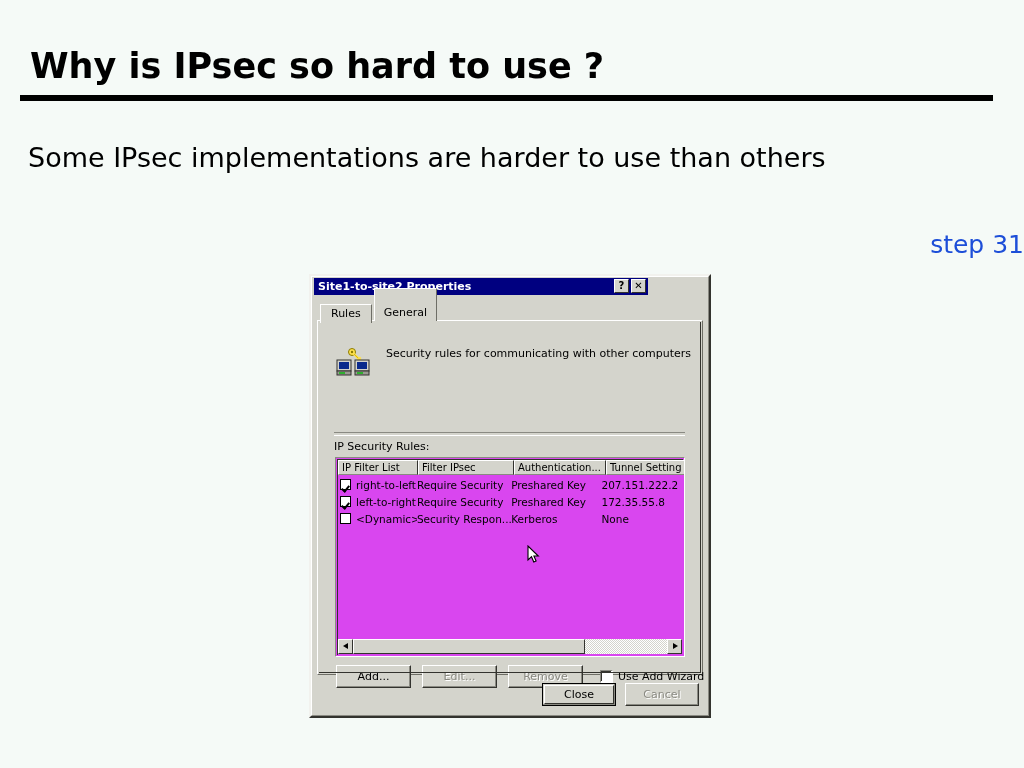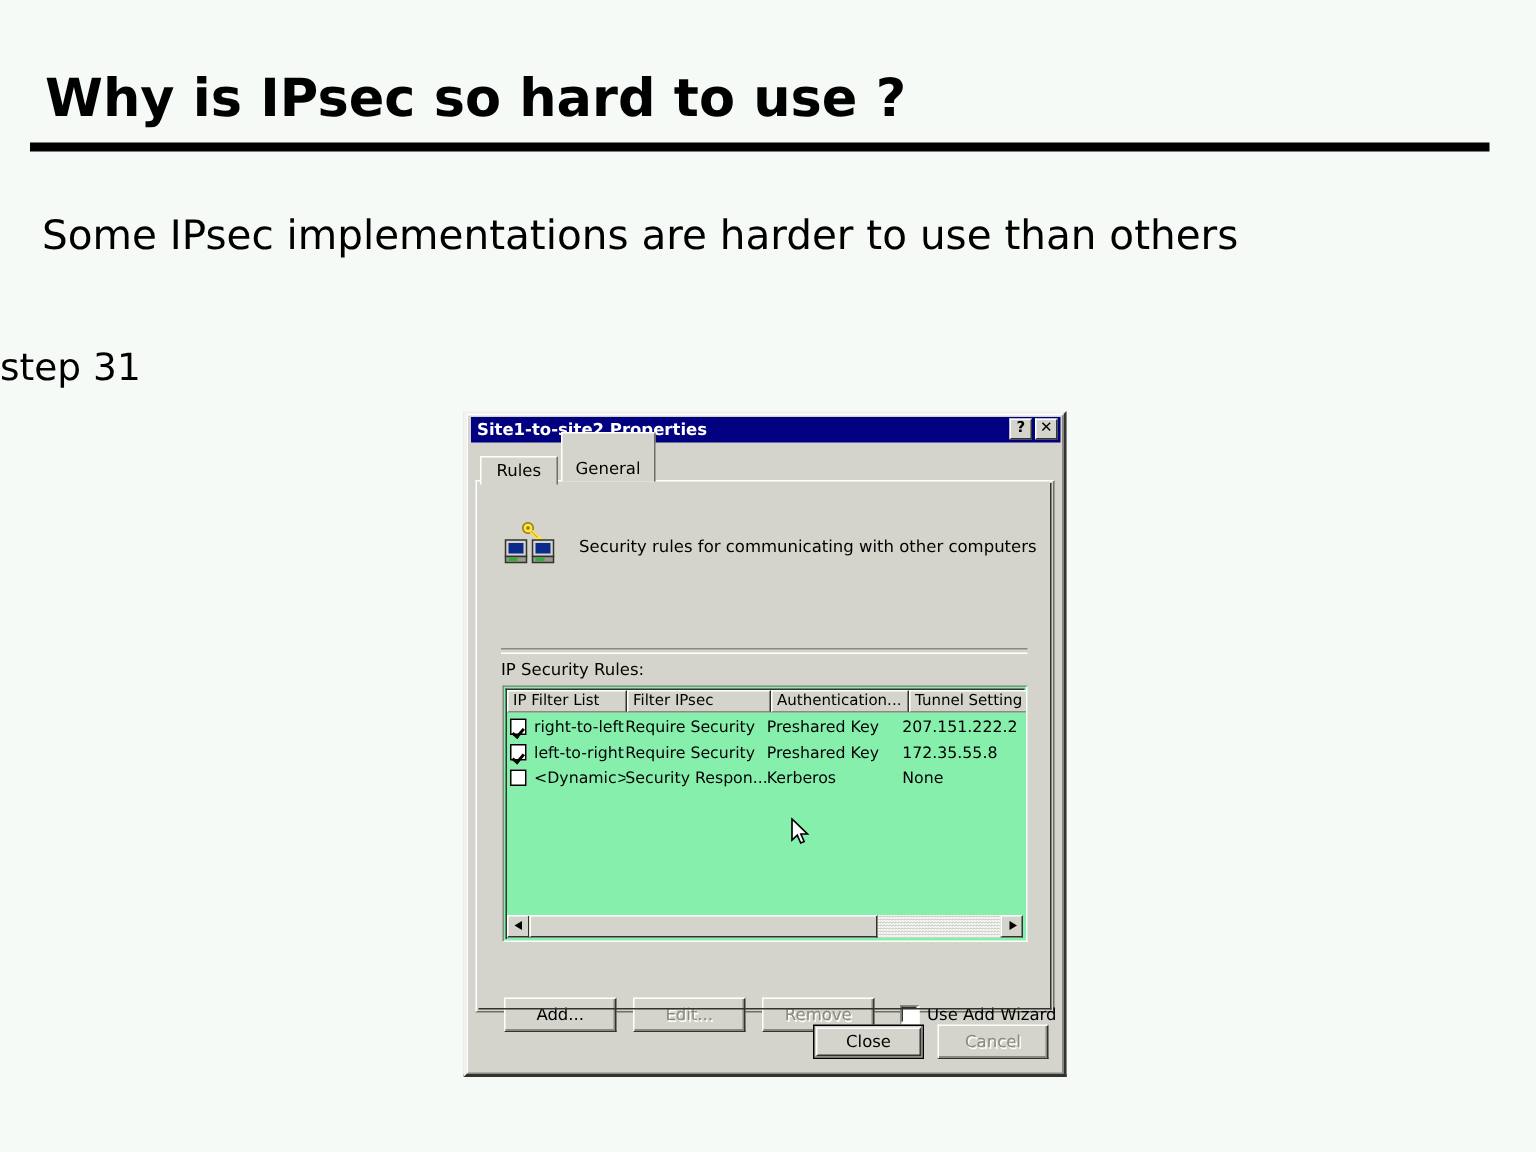--- a/index.html
+++ b/index.html
@@ -40,23 +40,23 @@
     top: 142px;
     font-size: 27px;
     color: #000000;
     white-space: nowrap;
   }
   .step-label {
     position: absolute;
     left: 0px;
     top: 230px;
     width: 1024px;
-    text-align: left;
+    text-align: right;
     font-size: 25px;
-    color: #000000;
+    color: #1d4ed8;
   }
 
   
   .dialog {
     position: absolute;
     left: 309px;
     top: 274px;
     width: 402px;
     height: 444px;
     background: #d4d4cc;
@@ -74,21 +74,21 @@
     border-top: 1px solid #ffffff;
     border-left: 1px solid #ffffff;
     border-right: 1px solid #8a8a82;
     border-bottom: 1px solid #8a8a82;
     pointer-events: none;
   }
   .titlebar {
     position: absolute;
     left: 3px;
     top: 2px;
-    width: 393px;
+    width: 334px;
     height: 17px;
     background: #000080;
     display: flex;
     align-items: center;
   }
   .titlebar-text {
     color: #ffffff;
     font-size: 11px;
     font-weight: bold;
     margin-left: 4px;
@@ -171,21 +171,20 @@
     border-bottom: 1px solid #33332e;
     pointer-events: none;
   }
 
   
   .desc-row {
     position: absolute;
     left: 18px;
     top: 26px;
     display: flex;
-    align-items: center;
   }
   .desc-text {
     font-size: 11px;
     margin-left: 14px;
     white-space: nowrap;
   }
   .groupline {
     position: absolute;
     left: 16px;
     top: 111px;
@@ -201,22 +200,22 @@
     font-size: 11px;
     white-space: nowrap;
   }
 
   
   .listview {
     position: absolute;
     left: 17px;
     top: 136px;
     width: 350px;
-    height: 171px;
-    background: #86efac;
+    height: 200px;
+    background: #d946ef;
     border-top: 1px solid #8a8a82;
     border-left: 1px solid #8a8a82;
     border-right: 1px solid #ffffff;
     border-bottom: 1px solid #ffffff;
     box-sizing: border-box;
     overflow: hidden;
     padding-left: 36px;
   }
   .listview::before {
     content: "";

